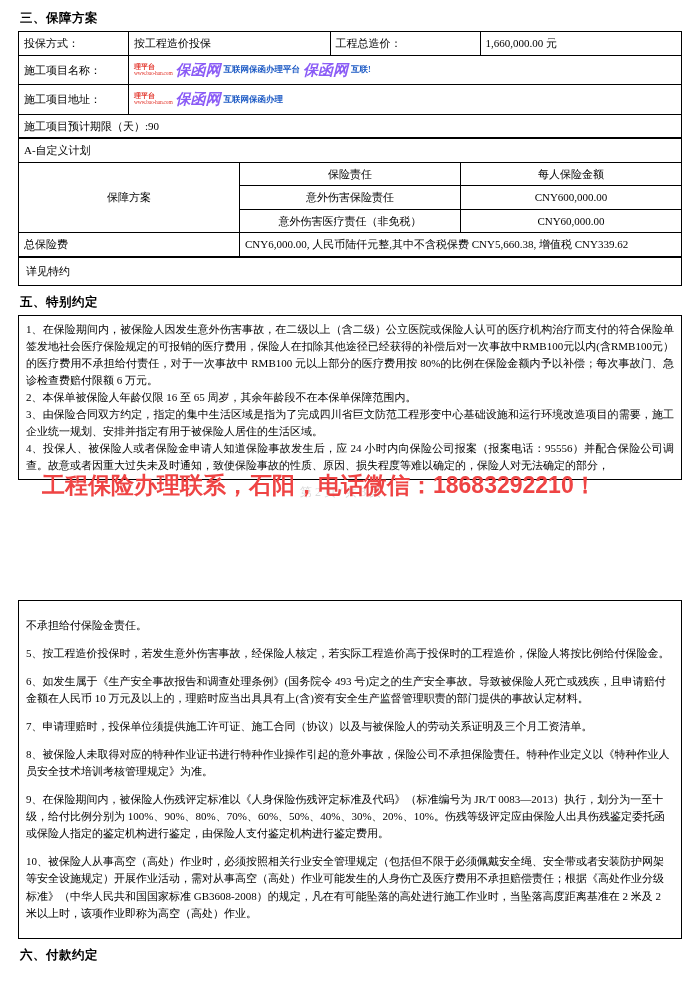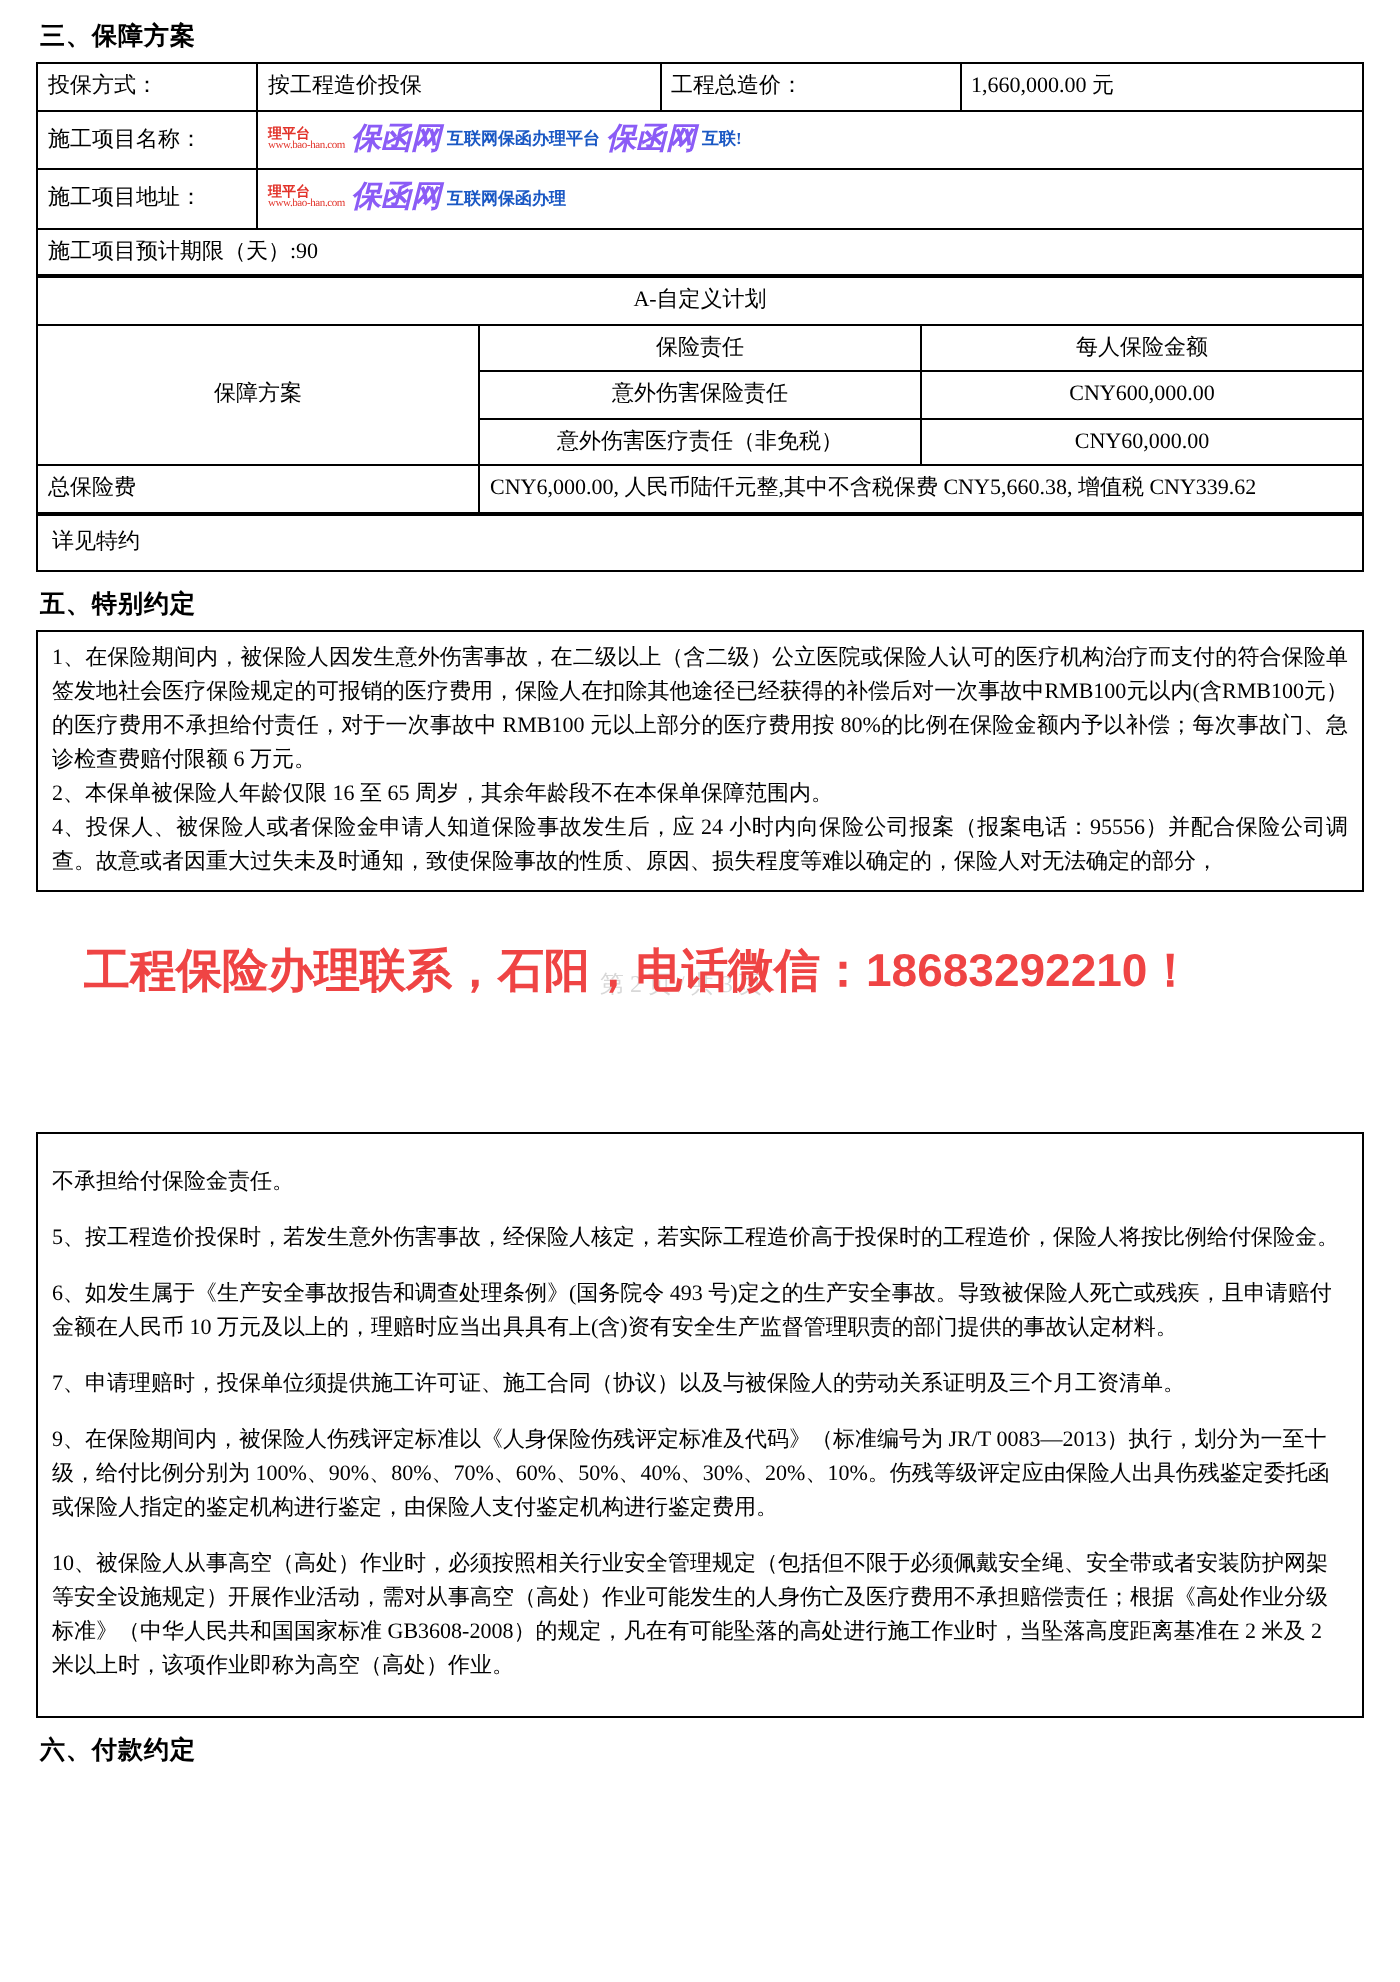--- a/index.html
+++ b/index.html
@@ -40,21 +40,21 @@
   }
   .lbl {
     width: 110px;
     white-space: nowrap;
     font-size: 11px;
   }
   .mid-lbl { width: 150px; }
   .val { }
   .center { text-align: center; }
   .plan-head {
-    text-align: center;
+    text-align: left;
     font-weight: normal;
     font-size: 11.5px;
   }
   .wm-blue {
     color: #1a58c4;
     font-size: 8.5px;
     font-weight: bold;
   }
   .wm-group {
     display: flex;
@@ -186,30 +186,32 @@
     </tr>
   </tbody>
     </table>
 
   <div class="box">详见特约</div>
 
   <div class="sec-title">五、特别约定</div>
   <div class="box terms-box">
     <p>1、在保险期间内，被保险人因发生意外伤害事故，在二级以上（含二级）公立医院或保险人认可的医疗机构治疗而支付的符合保险单签发地社会医疗保险规定的可报销的医疗费用，保险人在扣除其他途径已经获得的补偿后对一次事故中RMB100元以内(含RMB100元）的医疗费用不承担给付责任，对于一次事故中 RMB100 元以上部分的医疗费用按 80%的比例在保险金额内予以补偿；每次事故门、急诊检查费赔付限额 6 万元。</p>
     <p>2、本保单被保险人年龄仅限 16 至 65 周岁，其余年龄段不在本保单保障范围内。</p>
+    <p>3、由保险合同双方约定，指定的集中生活区域是指为了完成四川省巨文防范工程形变中心基础设施和运行环境改造项目的需要，施工企业统一规划、安排并指定有用于被保险人居住的生活区域。</p>
     <p>4、投保人、被保险人或者保险金申请人知道保险事故发生后，应 24 小时内向保险公司报案（报案电话：95556）并配合保险公司调查。故意或者因重大过失未及时通知，致使保险事故的性质、原因、损失程度等难以确定的，保险人对无法确定的部分，</p>
   </div>
 
   <div class="spacer-clauses"></div>
 
   <div class="clause-continue">
     <p>不承担给付保险金责任。</p>
     <p>5、按工程造价投保时，若发生意外伤害事故，经保险人核定，若实际工程造价高于投保时的工程造价，保险人将按比例给付保险金。</p>
     <p>6、如发生属于《生产安全事故报告和调查处理条例》(国务院令 493 号)定之的生产安全事故。导致被保险人死亡或残疾，且申请赔付金额在人民币 10 万元及以上的，理赔时应当出具具有上(含)资有安全生产监督管理职责的部门提供的事故认定材料。</p>
     <p>7、申请理赔时，投保单位须提供施工许可证、施工合同（协议）以及与被保险人的劳动关系证明及三个月工资清单。</p>
+    <p>8、被保险人未取得对应的特种作业证书进行特种作业操作引起的意外事故，保险公司不承担保险责任。特种作业定义以《特种作业人员安全技术培训考核管理规定》为准。</p>
     <p>9、在保险期间内，被保险人伤残评定标准以《人身保险伤残评定标准及代码》（标准编号为 JR/T 0083—2013）执行，划分为一至十级，给付比例分别为 100%、90%、80%、70%、60%、50%、40%、30%、20%、10%。伤残等级评定应由保险人出具伤残鉴定委托函或保险人指定的鉴定机构进行鉴定，由保险人支付鉴定机构进行鉴定费用。</p>
     <p>10、被保险人从事高空（高处）作业时，必须按照相关行业安全管理规定（包括但不限于必须佩戴安全绳、安全带或者安装防护网架等安全设施规定）开展作业活动，需对从事高空（高处）作业可能发生的人身伤亡及医疗费用不承担赔偿责任；根据《高处作业分级标准》（中华人民共和国国家标准 GB3608-2008）的规定，凡在有可能坠落的高处进行施工作业时，当坠落高度距离基准在 2 米及 2 米以上时，该项作业即称为高空（高处）作业。</p>
   </div>
 
   <div class="sec-title">六、付款约定</div>
 
 </div>
 
 <div class="ghost">第 2 页 / 共 3 页</div>
 <div class="big-red">工程保险办理联系，石阳，电话微信：18683292210！</div>

